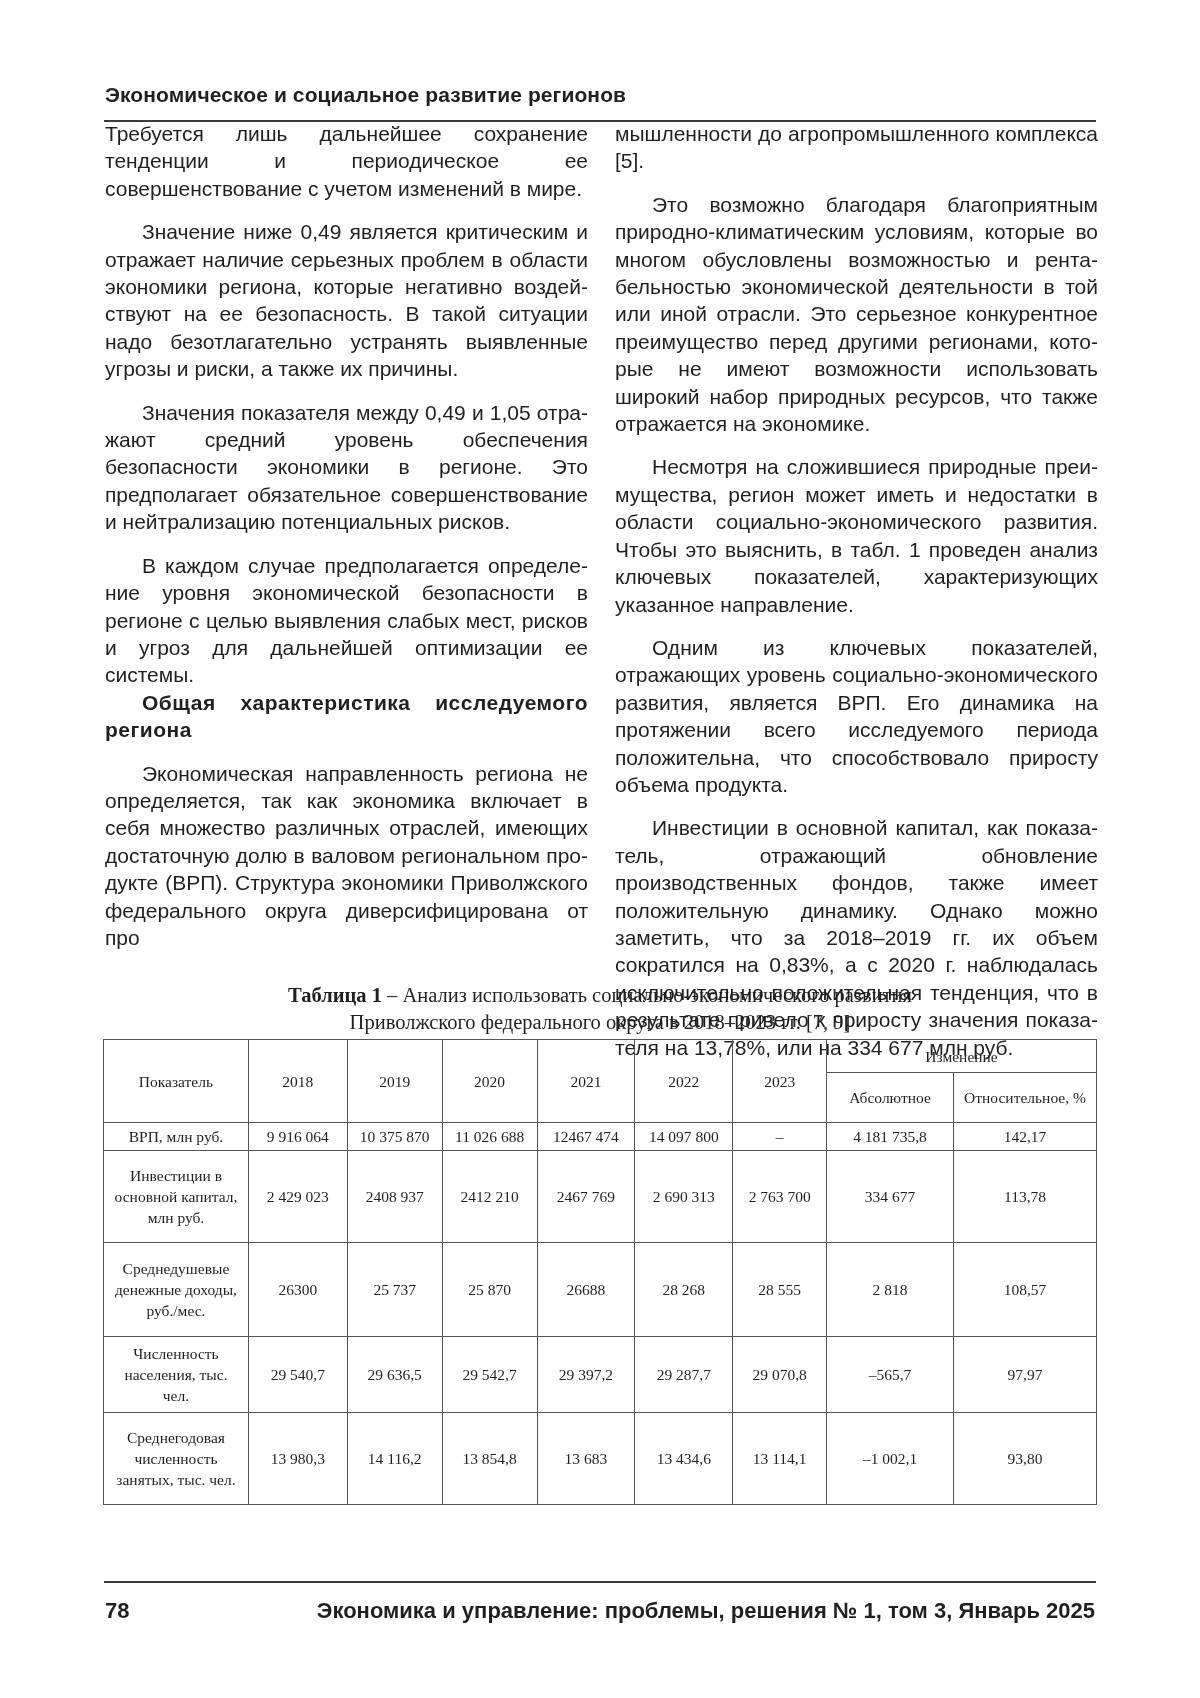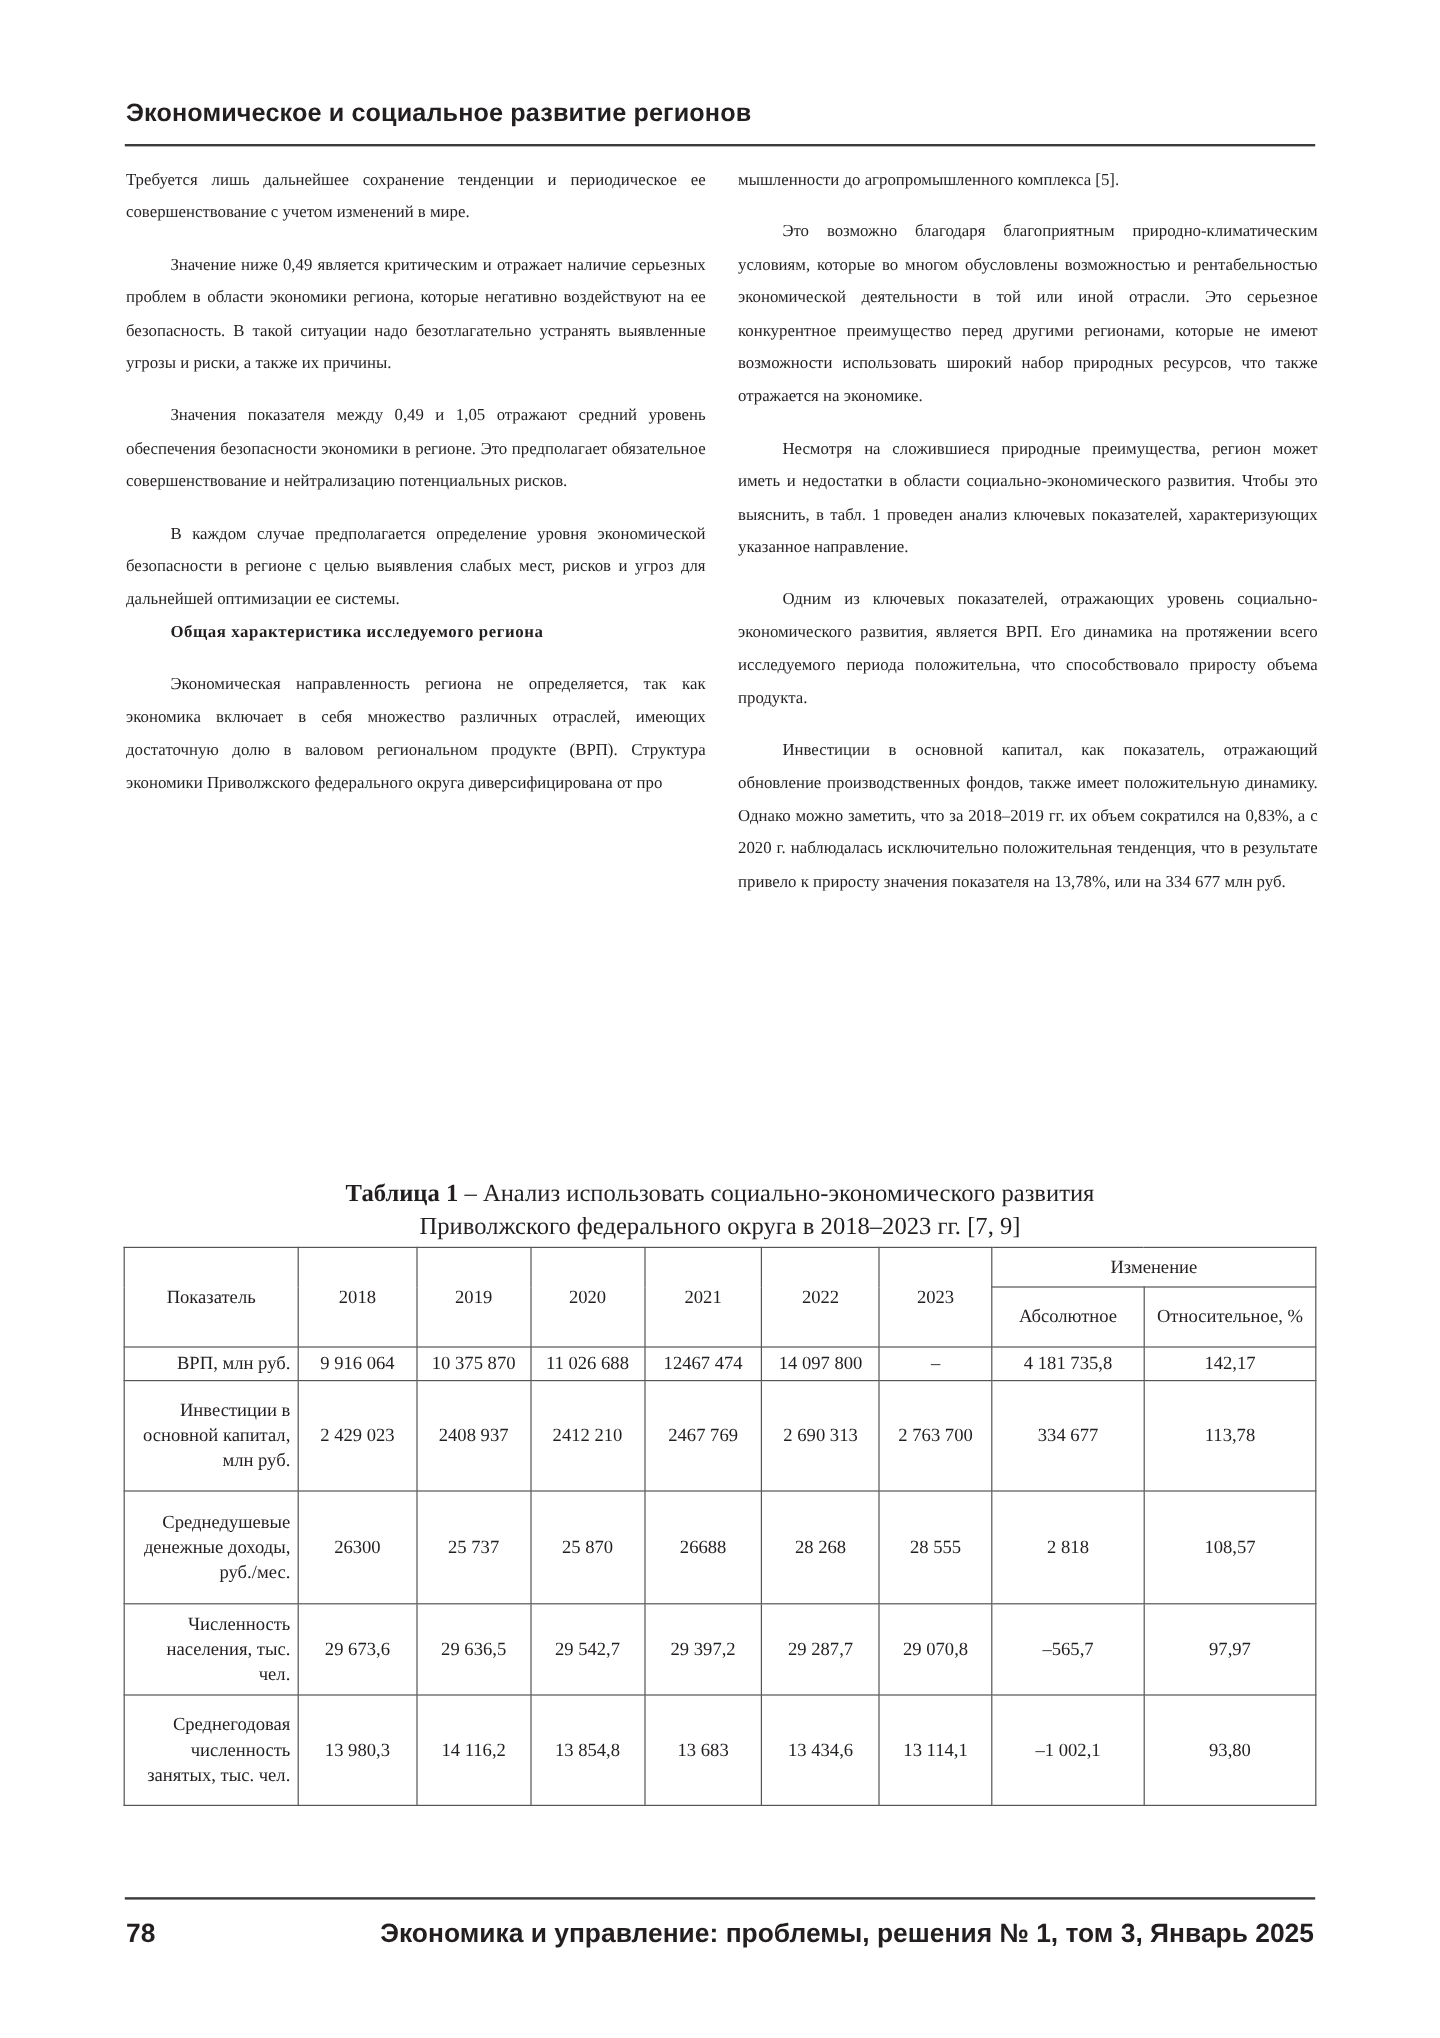--- a/index.html
+++ b/index.html
@@ -3,43 +3,43 @@
 <meta charset="utf-8">
 <style>
   html, body { margin: 0; padding: 0; background: #ffffff; }
   body { width: 1200px; height: 1698px; position: relative; overflow: hidden; color: #231f20; }
   .running-head {
     position: absolute; left: 105px; top: 83px; width: 990px;
     font-family: "Liberation Sans", sans-serif; font-weight: bold; font-size: 21px; letter-spacing: 0.1px;
   }
   .head-rule { position: absolute; left: 104px; top: 120px; width: 992px; height: 2px; background: #3a3a3a; }
   .col {
-    position: absolute; top: 137px; width: 483px;
-    font-family: Liberation Serif, serif; font-size: 14px; line-height: 27.4px;
+    position: absolute; top: 120px; width: 483px;
+    font-family: Liberation Sans, sans-serif; font-size: 21px; line-height: 27.4px;
     text-align: justify; hyphens: manual;
   }
   .col-left { left: 105px; }
   .col-right { left: 615px; }
   .col p { margin: 0; text-indent: 0; }
   .col p.ind { text-indent: 37px; margin-top: 16px; }
   .col p.head { text-indent: 37px; font-weight: bold; letter-spacing: 0.5px; }
   .caption {
     position: absolute; left: 150px; top: 982px; width: 900px; text-align: center;
     font-family: "Liberation Serif", serif; font-size: 20.5px; line-height: 27px;
   }
   .caption b { font-weight: bold; }
   table.data {
     position: absolute; left: 103px; top: 1039px; width: 994px;
     border-collapse: collapse;
     font-family: "Liberation Serif", serif; font-size: 15.5px; line-height: 21px;
   }
   table.data td, table.data th {
     border: 1.5px solid #555; padding: 0 4px; font-weight: normal; text-align: center; vertical-align: middle;
   }
-  table.data td.label { text-align: right; padding: 3px 6px; }
+  table.data td.label { text-align: center; padding: 3px 6px; }
   .foot-rule { position: absolute; left: 104px; top: 1581px; width: 992px; height: 2px; background: #3a3a3a; }
   .footer {
     position: absolute; left: 105px; top: 1598px; width: 990px;
     font-family: "Liberation Sans", sans-serif; font-size: 22px; display: flex; justify-content: space-between; font-weight: bold;
   }
 </style>
 </head>
 <body>
 
 <div class="running-head">Экономическое и социальное развитие регионов</div>
@@ -124,21 +124,21 @@
         <td>25 737</td>
         <td>25 870</td>
         <td>26688</td>
         <td>28 268</td>
         <td>28 555</td>
         <td>2 818</td>
         <td>108,57</td>
       </tr>
       <tr style="height: 76px;">
         <td class="label">Численность населения, тыс. чел.</td>
-        <td>29 673,6</td>
+        <td>29 540,7</td>
         <td>29 636,5</td>
         <td>29 542,7</td>
         <td>29 397,2</td>
         <td>29 287,7</td>
         <td>29 070,8</td>
         <td>–565,7</td>
         <td>97,97</td>
       </tr>
       <tr style="height: 92px;">
         <td class="label">Среднегодовая численность занятых, тыс. чел.</td>

